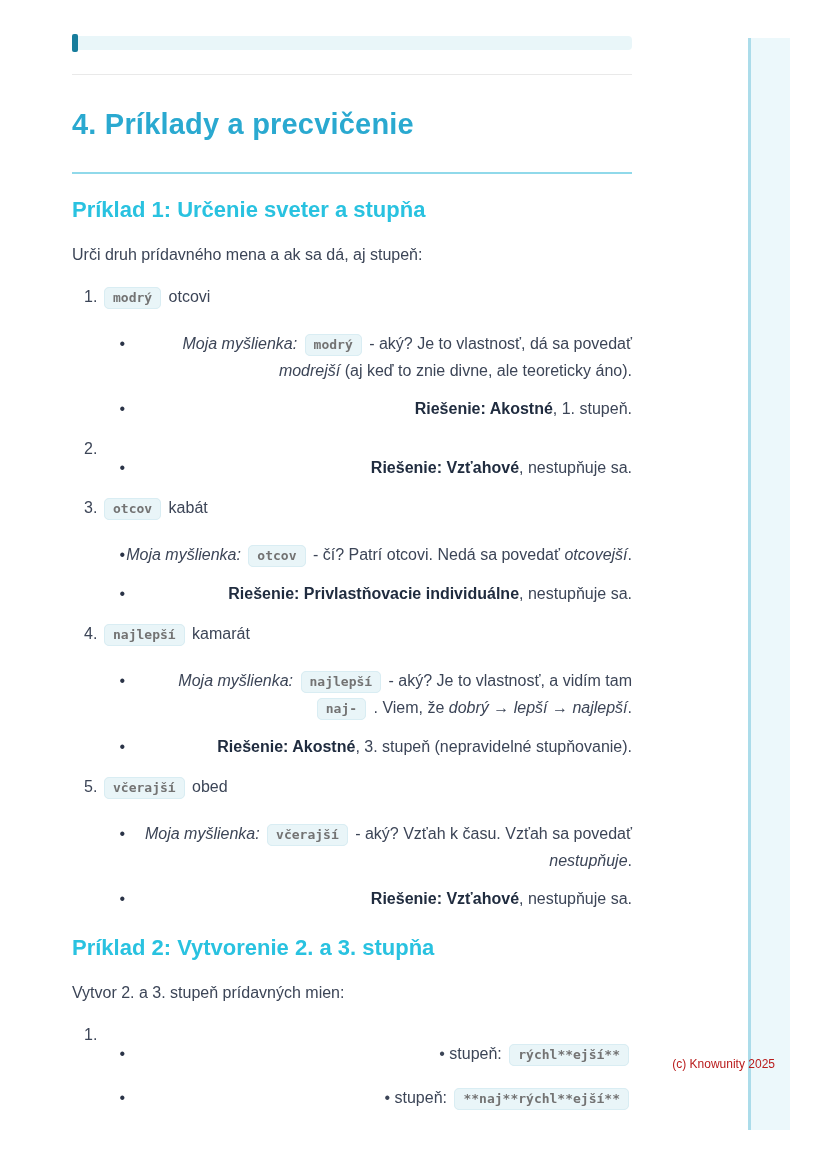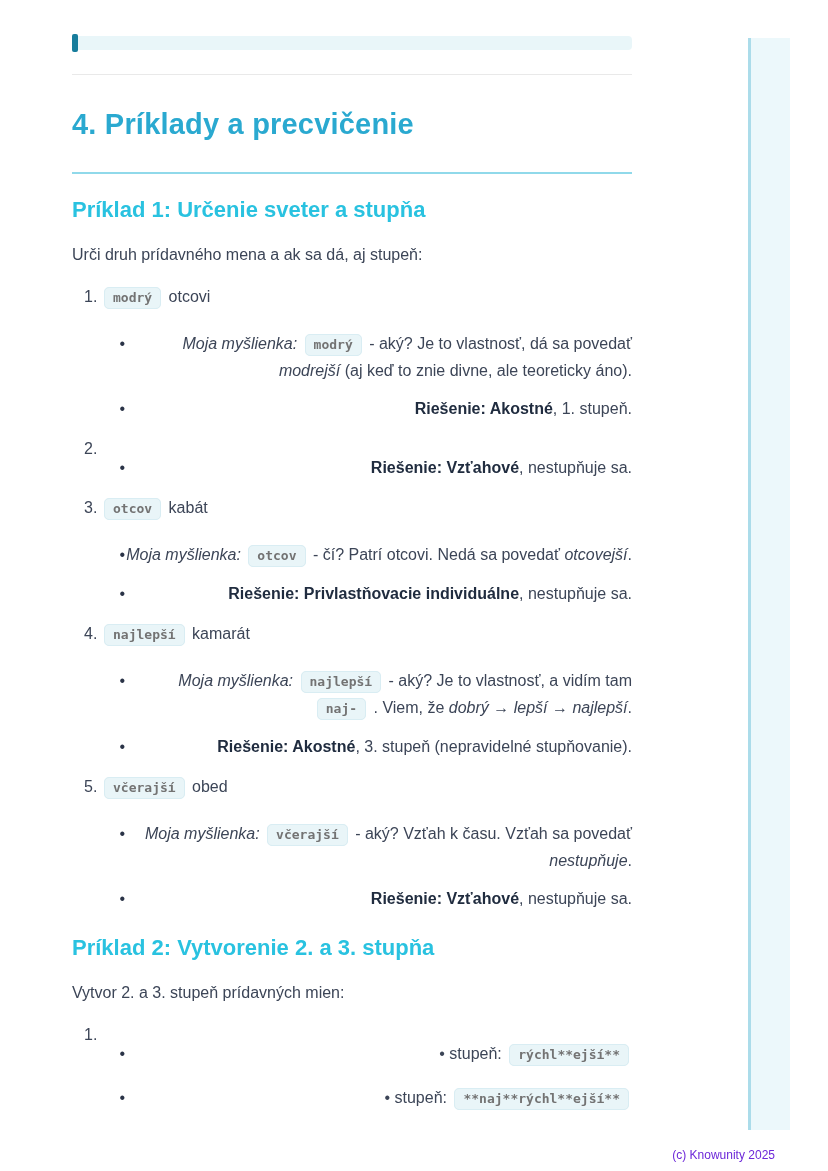--- a/index.html
+++ b/index.html
@@ -46,22 +46,22 @@
     font-size:13px; font-weight:700; color:#737373;
     background:#e9f5f8; border:1px solid #d9edf3; border-radius:5px;
     padding:2px 8px 3px 8px; margin:0 3px; white-space:nowrap;
   }
 
   .side-band {
     position:absolute; left:748px; top:38px; width:42px; height:1092px;
     background:#ecf8fb; border-left:3px solid #abdcea; box-sizing:border-box; z-index:1;
   }
   .watermark {
-    position:absolute; left:0; top:1148px; width:775px; text-align:right;
-    font-size:12px; color:#6d28d9; z-index:2;
+    position:absolute; left:0; top:1057px; width:775px; text-align:right;
+    font-size:12px; color:#b91c1c; z-index:2;
   }
 </style>
 </head>
 <body>
 
 <div class="side-band"></div>
 
 <div class="content">
 
   <div class="top-strip">

